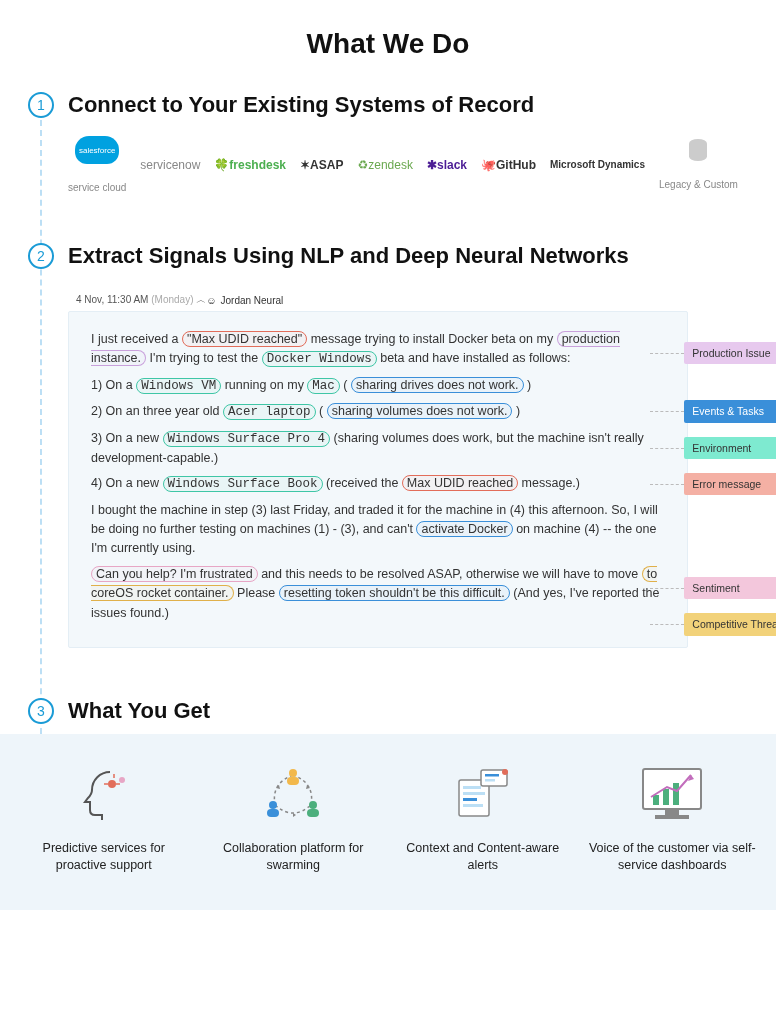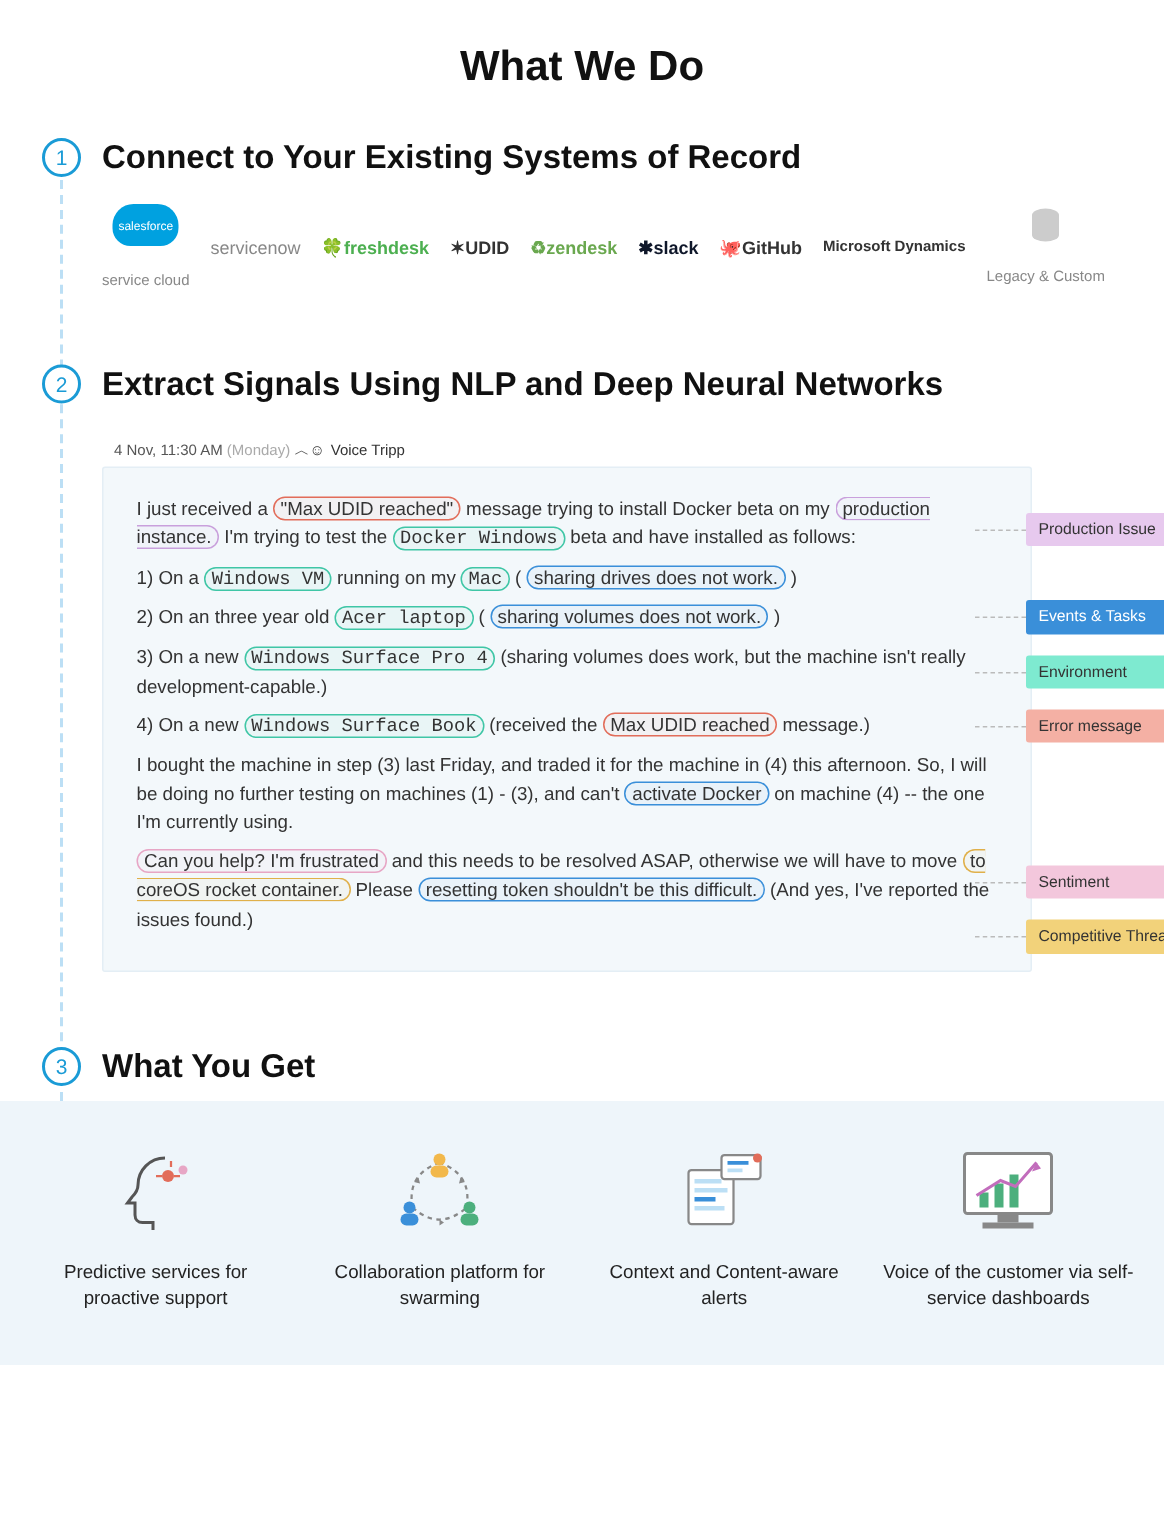--- a/index.html
+++ b/index.html
@@ -74,22 +74,22 @@
     background: #00a1e0;
     border-radius: 14px 14px 12px 12px;
     position: relative;
     color: #fff;
     font-size: 8px;
     display:flex;align-items:center;justify-content:center;
   }
   .snow { color:#888; font-size:12px; }
   .fresh { color:#4caf50; font-size:12px; font-weight:600;}
   .jira { color:#333; font-size:12px; font-weight:700;}
-  .zen { color:#6aa84f; font-size:12px; font-weight:700;}
-  .slack { color:#0f172a; font-size:12px; font-weight:600;}
+  .zen { color:#6aa84f; font-size:12px; font-weight:400;}
+  .slack { color:#4c1d95; font-size:12px; font-weight:600;}
   .github { color:#333; font-size:12px; font-weight:600;}
   .msdyn { color:#333; font-size:10px; font-weight:600; line-height:1;}
   .legacy-cyl {
     width: 18px; height: 22px;
     background:#ccc; border-radius: 50%/20%;
   }
 
   .message-panel {
     margin: 20px 0 0 16px;
     width: 620px;
@@ -193,21 +193,21 @@
   <div class="step">
     <div class="step-num">1</div>
     <h2 class="step-heading">Connect to Your Existing Systems of Record</h2>
     <div class="logos-row">
       <div class="logo">
         <div class="sf-cloud">salesforce</div>
         <span>service cloud</span>
       </div>
       <span class="glyph snow">servicenow</span>
       <span class="glyph fresh">🍀<span>freshdesk</span></span>
-      <span class="glyph jira">✶<span>UDID</span></span>
+      <span class="glyph jira">✶<span>ASAP</span></span>
       <span class="glyph zen">♻<span>zendesk</span></span>
       <span class="glyph slack">✱<span>slack</span></span>
       <span class="glyph github">🐙<span>GitHub</span></span>
       <span class="glyph msdyn">Microsoft Dynamics</span>
       <div class="logo">
         <div class="legacy-cyl"></div>
         <span>Legacy &amp; Custom</span>
       </div>
     </div>
   </div>
@@ -218,21 +218,21 @@
 
     <div class="message-panel">
       <div class="msg-meta">
         <div>
           <span>4 Nov, 11:30 AM</span>
           <span class="day">(Monday)</span>
           <span>︿</span>
         </div>
         <div class="user">
           <span>☺</span>
-          <span>Voice Tripp</span>
+          <span>Jordan Neural</span>
         </div>
       </div>
 
       <div class="msg-body">
         <p>
           <span>I just received a </span>
           <span class="hl hl-error">"Max UDID reached"</span>
           <span> message trying to install Docker beta on my </span>
           <span class="hl hl-prod">production instance.</span>
           <span>  I'm trying to test the </span>

